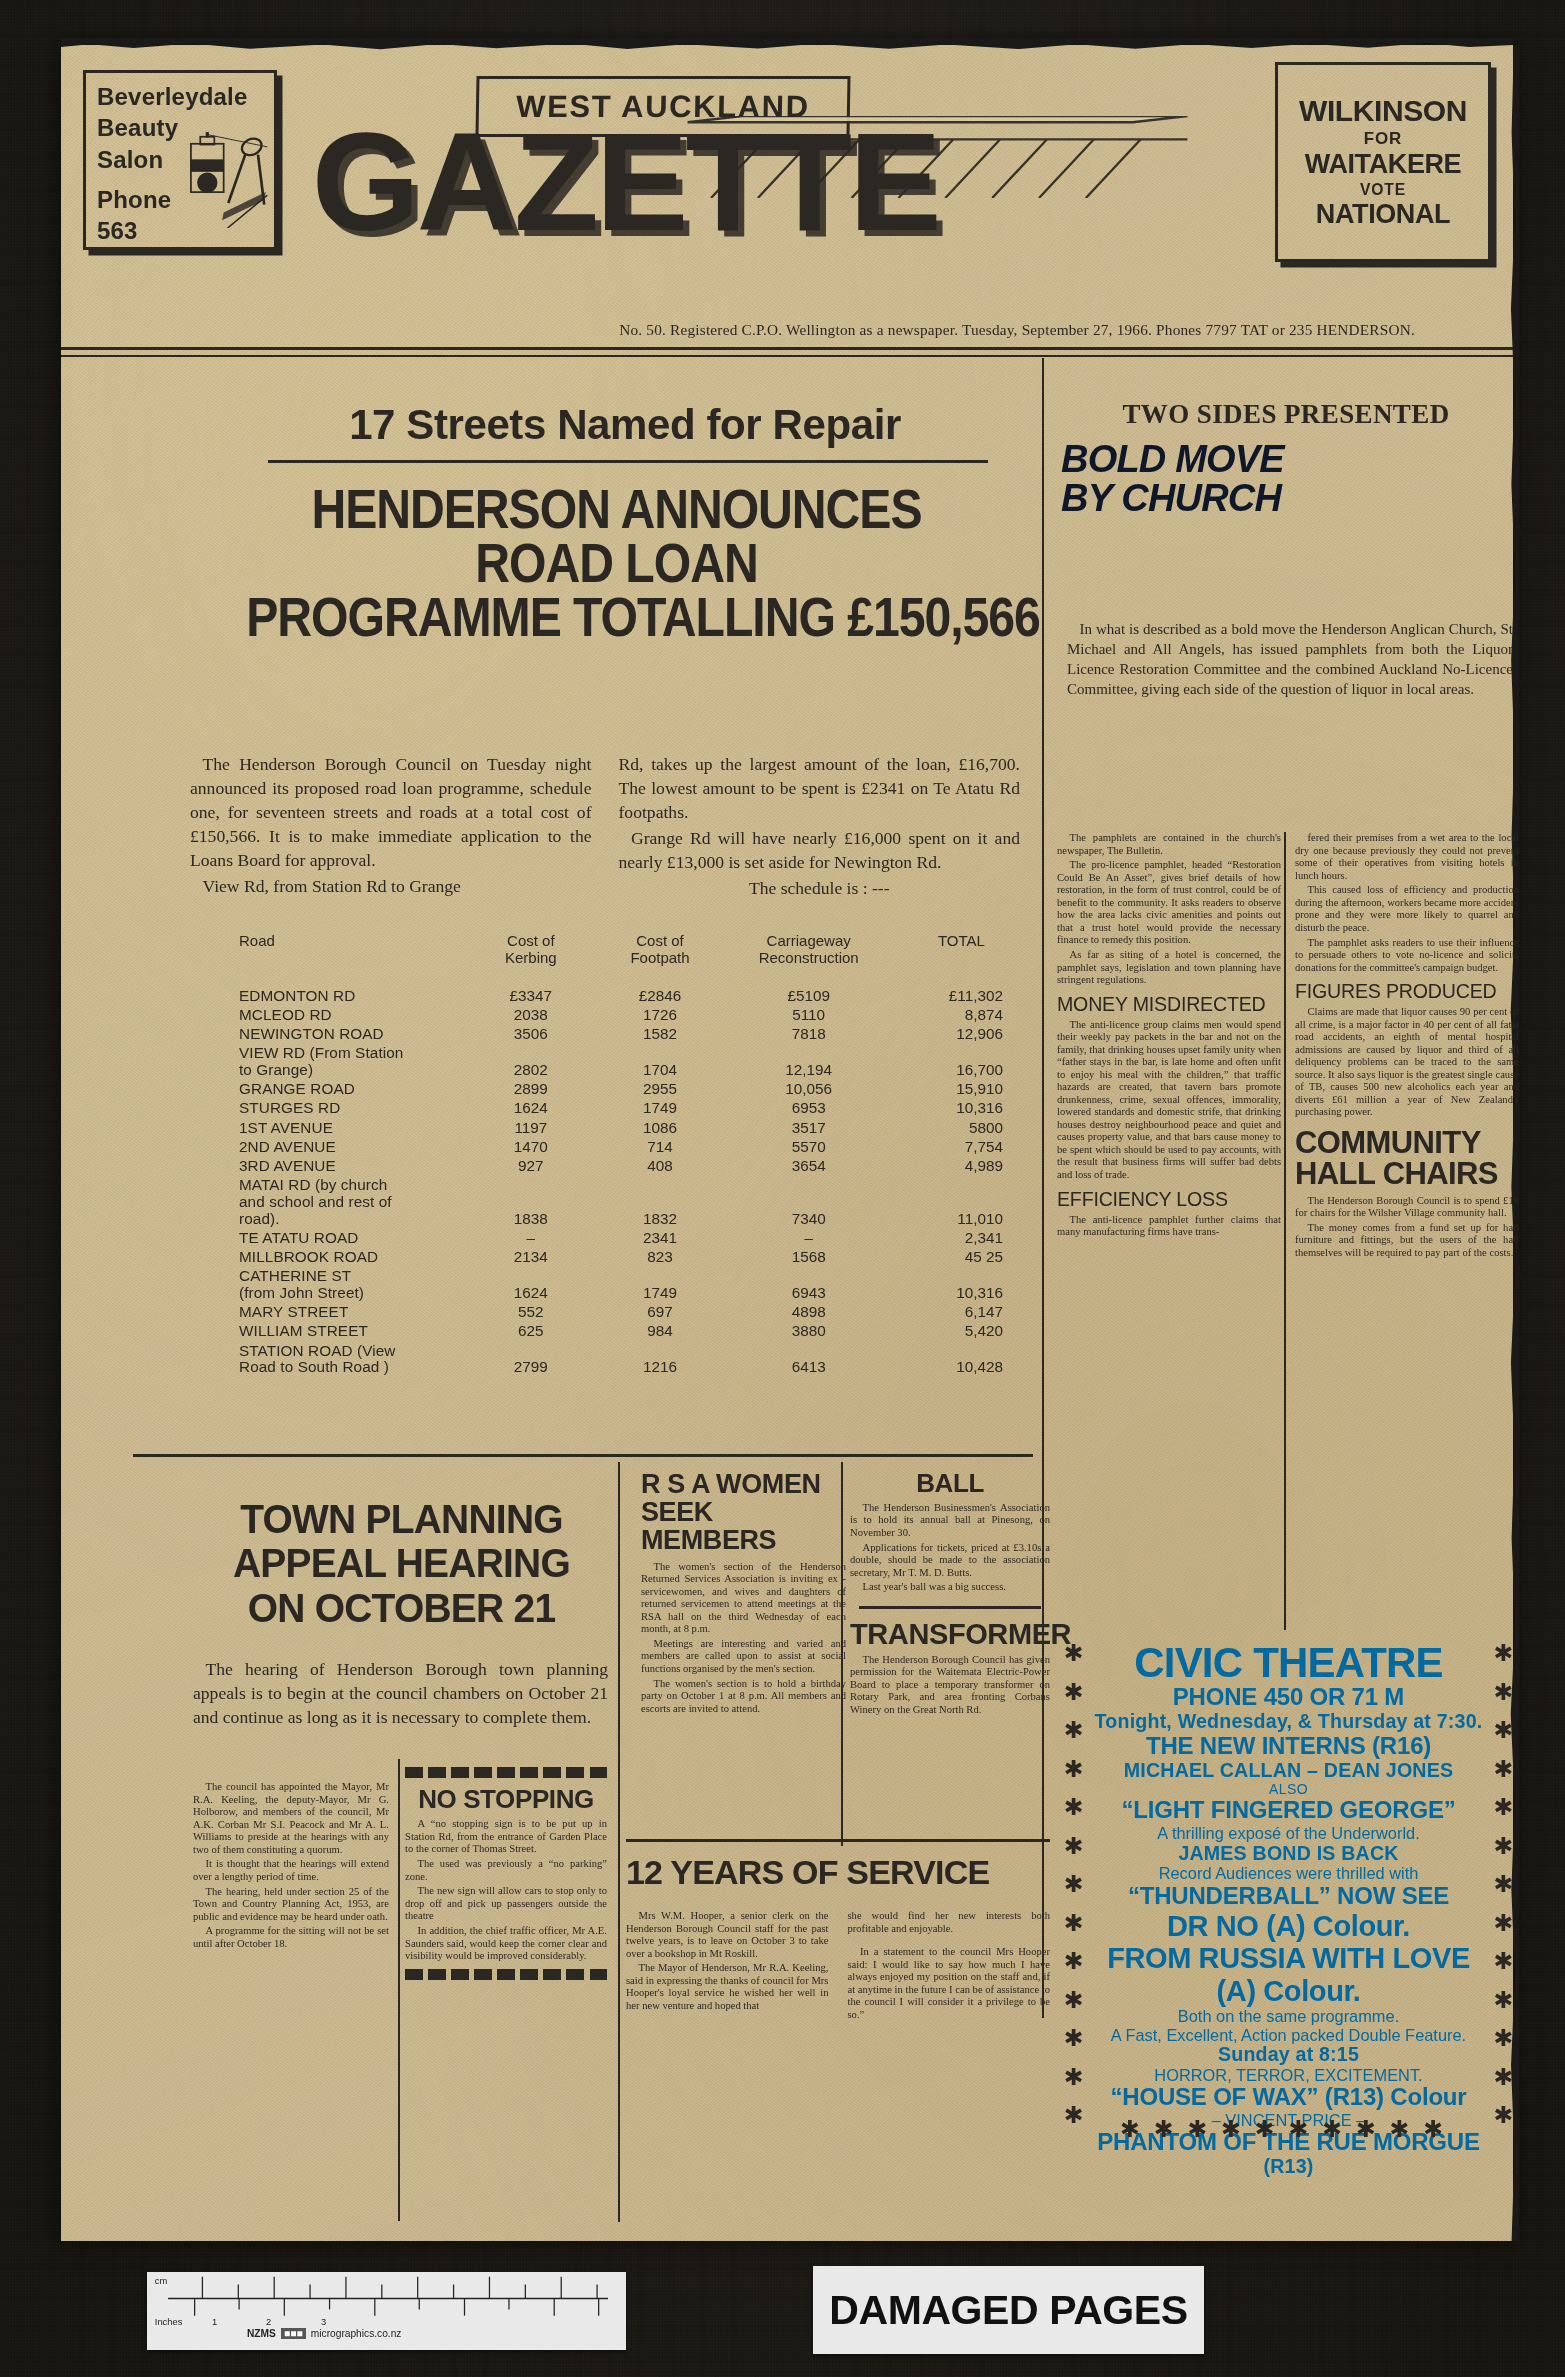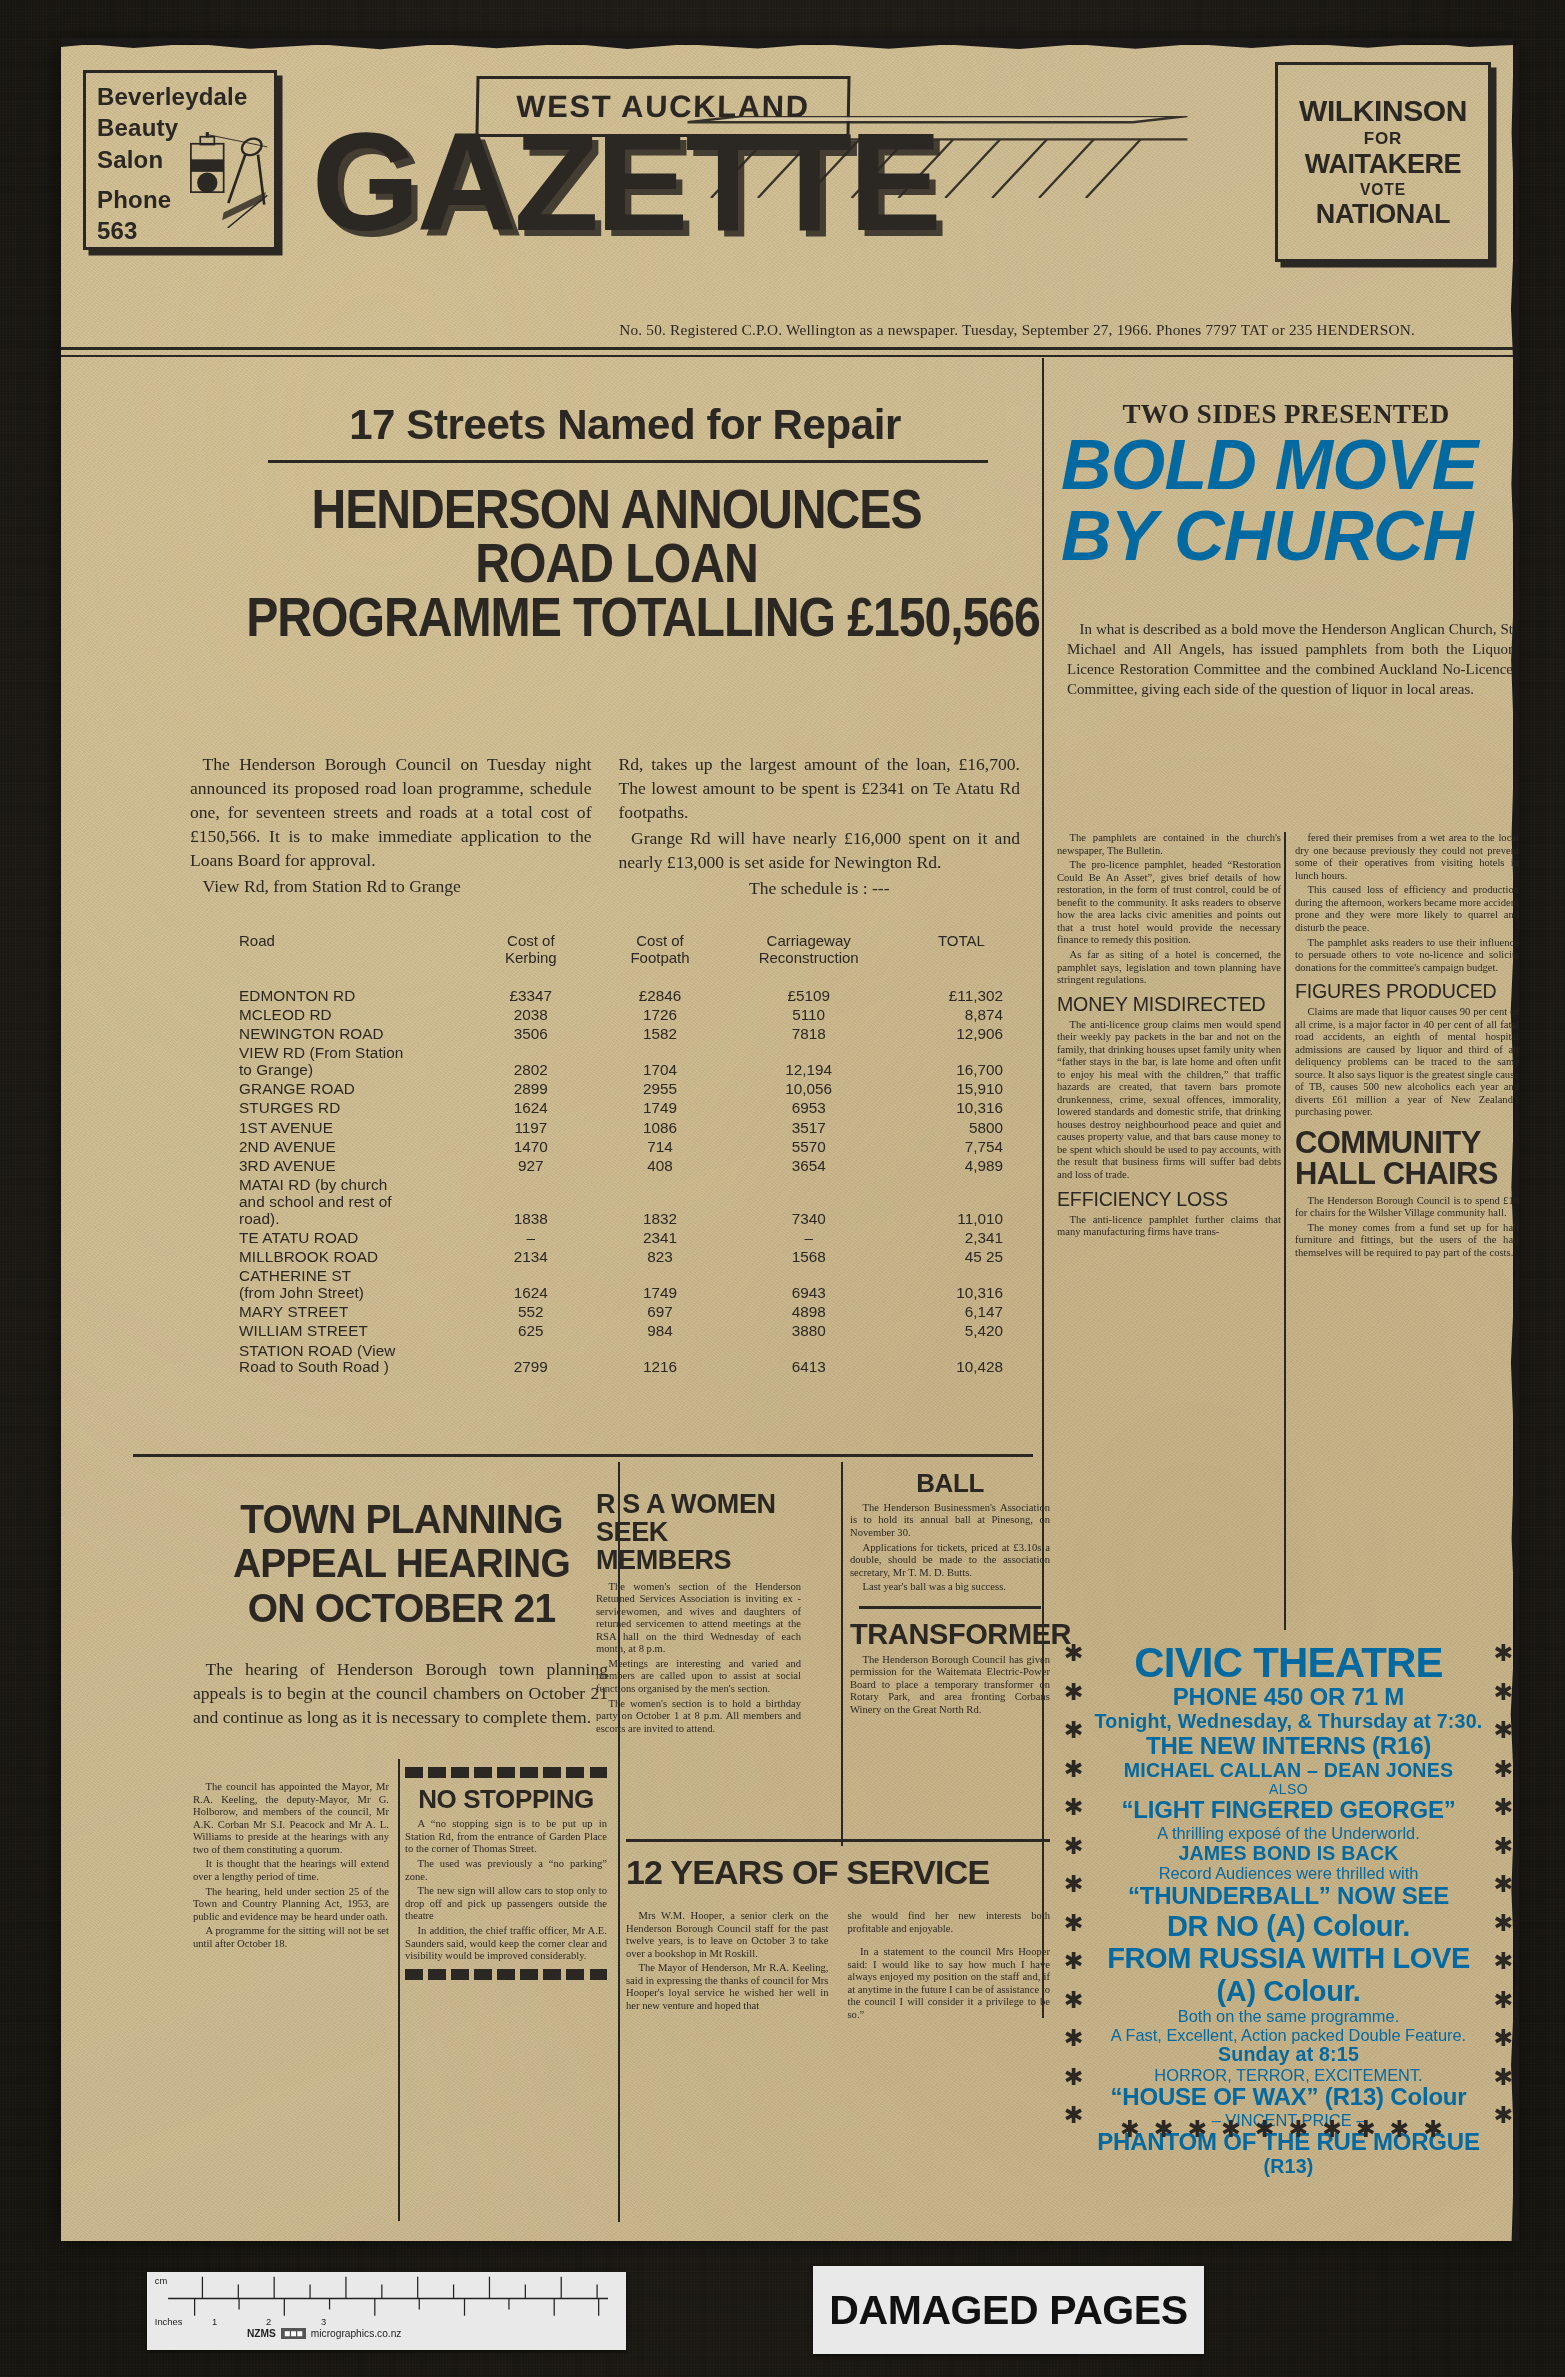--- a/index.html
+++ b/index.html
@@ -119,38 +119,38 @@
      transform-origin:50% 0;}
   #tp-lead{position:absolute;left:132px;top:1613px;width:415px;}
   #tp-body{position:absolute;left:132px;top:1736px;width:196px;}
   #nostop-box{position:absolute;left:344px;top:1722px;width:202px;}
   .dashbar{display:flex;gap:5.5px;height:11px;margin-bottom:5.5px;}
   .dashbar i{flex:1;background:#2b2722;display:block;}
   #nostop-title{font-family:"Liberation Sans",sans-serif;font-weight:bold;font-size:26px;
      text-align:center;color:#2b2722;letter-spacing:-0.4px;margin-bottom:3.9px;}
 
   
-  #mid-col{position:absolute;left:535px;top:1425px;width:205px;margin-top:20px;}
+  #mid-col{position:absolute;left:580px;top:1425px;width:205px;}
   #mid-col2{position:absolute;left:789px;top:1425px;width:200px;}
   .blk-head{font-family:"Liberation Sans",sans-serif;font-weight:bold;color:#2b2722;
      letter-spacing:-0.4px;line-height:1.04;}
 
   #twelve-head{position:absolute;left:565px;top:1808px;width:424px;
      font-family:"Liberation Sans",sans-serif;font-weight:bold;font-size:34px;
      color:#2b2722;letter-spacing:-0.8px;}
   #twelve-cols{position:absolute;left:565px;top:1865px;width:424px;display:flex;gap:19px;}
   #twelve-cols>div{flex:1;}
 
   
   #two-sides{position:absolute;left:994px;top:354px;width:462px;text-align:center;
      font-family:"Liberation Serif",serif;font-weight:bold;font-size:27px;
      letter-spacing:0.4px;color:#2b2722;}
-  #bold-move{position:absolute;left:1000px;top:385px;width:454px;
+  #bold-move{position:absolute;left:1000px;top:395px;width:454px;
      font-family:"Liberation Sans",sans-serif;font-weight:bold;font-style:italic;
-     font-size:70px;line-height:1.02;letter-spacing:-0.8px;color:#0369a1;}
+     font-size:38px;line-height:1.02;letter-spacing:-0.8px;color:#0f172a;}
   #bold-lead{position:absolute;left:1006px;top:575px;width:446px;}
   #church-cols{position:absolute;left:996px;top:787px;width:462px;display:flex;gap:14px;}
   #church-cols>div{flex:1;}
   .sub-head{font-family:"Liberation Sans",sans-serif;font-size:19.6px;color:#2b2722;
      margin:6.3px 0 3.1px 0;letter-spacing:-0.2px;}
   .sub-head-b{font-family:"Liberation Sans",sans-serif;font-weight:bold;font-size:31px;
      color:#2b2722;line-height:1.02;letter-spacing:-0.6px;margin:7.8px 0 4.7px 0;}
 
   
   #civic-ad{position:absolute;left:996px;top:1597px;width:463px;height:501px;}

